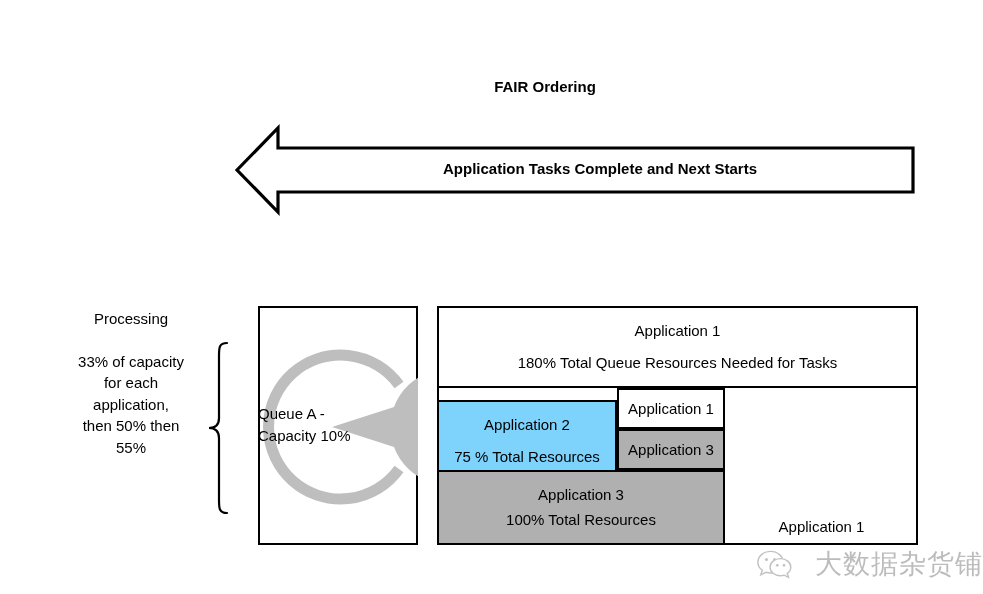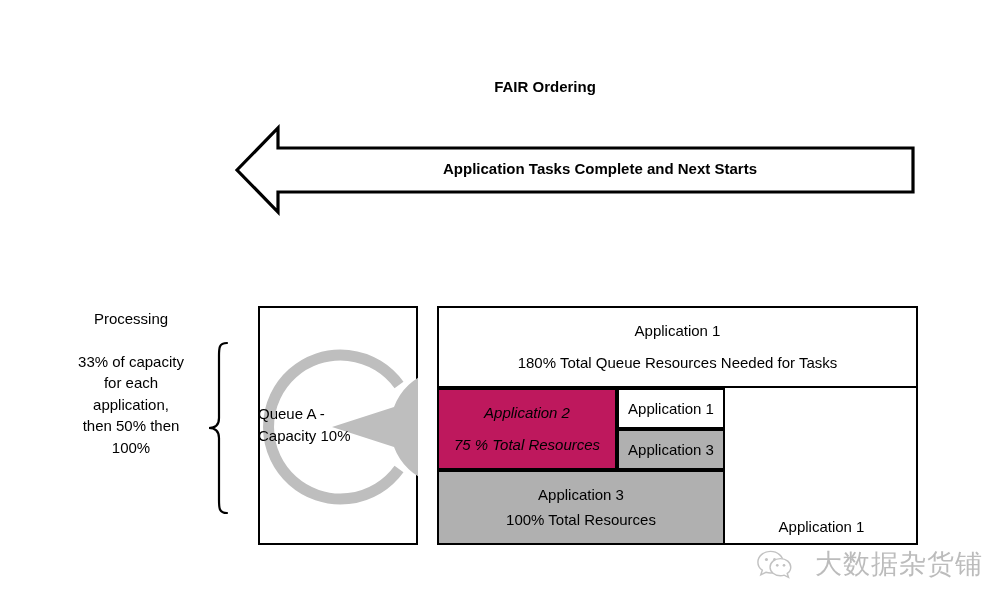--- a/index.html
+++ b/index.html
@@ -137,25 +137,24 @@
   .app1-top {
     left: 437px;
     top: 306px;
     width: 481px;
     height: 82px;
     background: #ffffff;
   }
   
   .app2 {
     left: 437px;
-    top: 388px;
+    top: 400px;
     width: 180px;
     height: 82px;
-    background: #be185d;
-    font-style: italic;
+    background: #7dd3fc;
   }
   
   .app1-sm {
     left: 617px;
     top: 388px;
     width: 108px;
     height: 41px;
     background: #ffffff;
   }
   
@@ -220,21 +219,21 @@
 
   <div class="cap-text">
     <div class="blk1">
       <div>Processing</div>
     </div>
     <div class="blk2">
       <div>33% of capacity</div>
       <div>for each</div>
       <div>application,</div>
       <div>then 50% then</div>
-      <div>100%</div>
+      <div>55%</div>
     </div>
   </div>
 
   <div class="brace">
     <svg width="26" height="176" viewBox="0 0 26 176">
       <path d="M22 3 C14 3, 14 8, 14 16 L14 78 C14 85, 10 88, 4 88 C10 88, 14 91, 14 98 L14 160 C14 168, 14 173, 22 173" fill="none" stroke="#000000" stroke-width="2.2" stroke-linecap="round"></path>
     </svg>
   </div>
 
   <div class="queue-box"></div>

